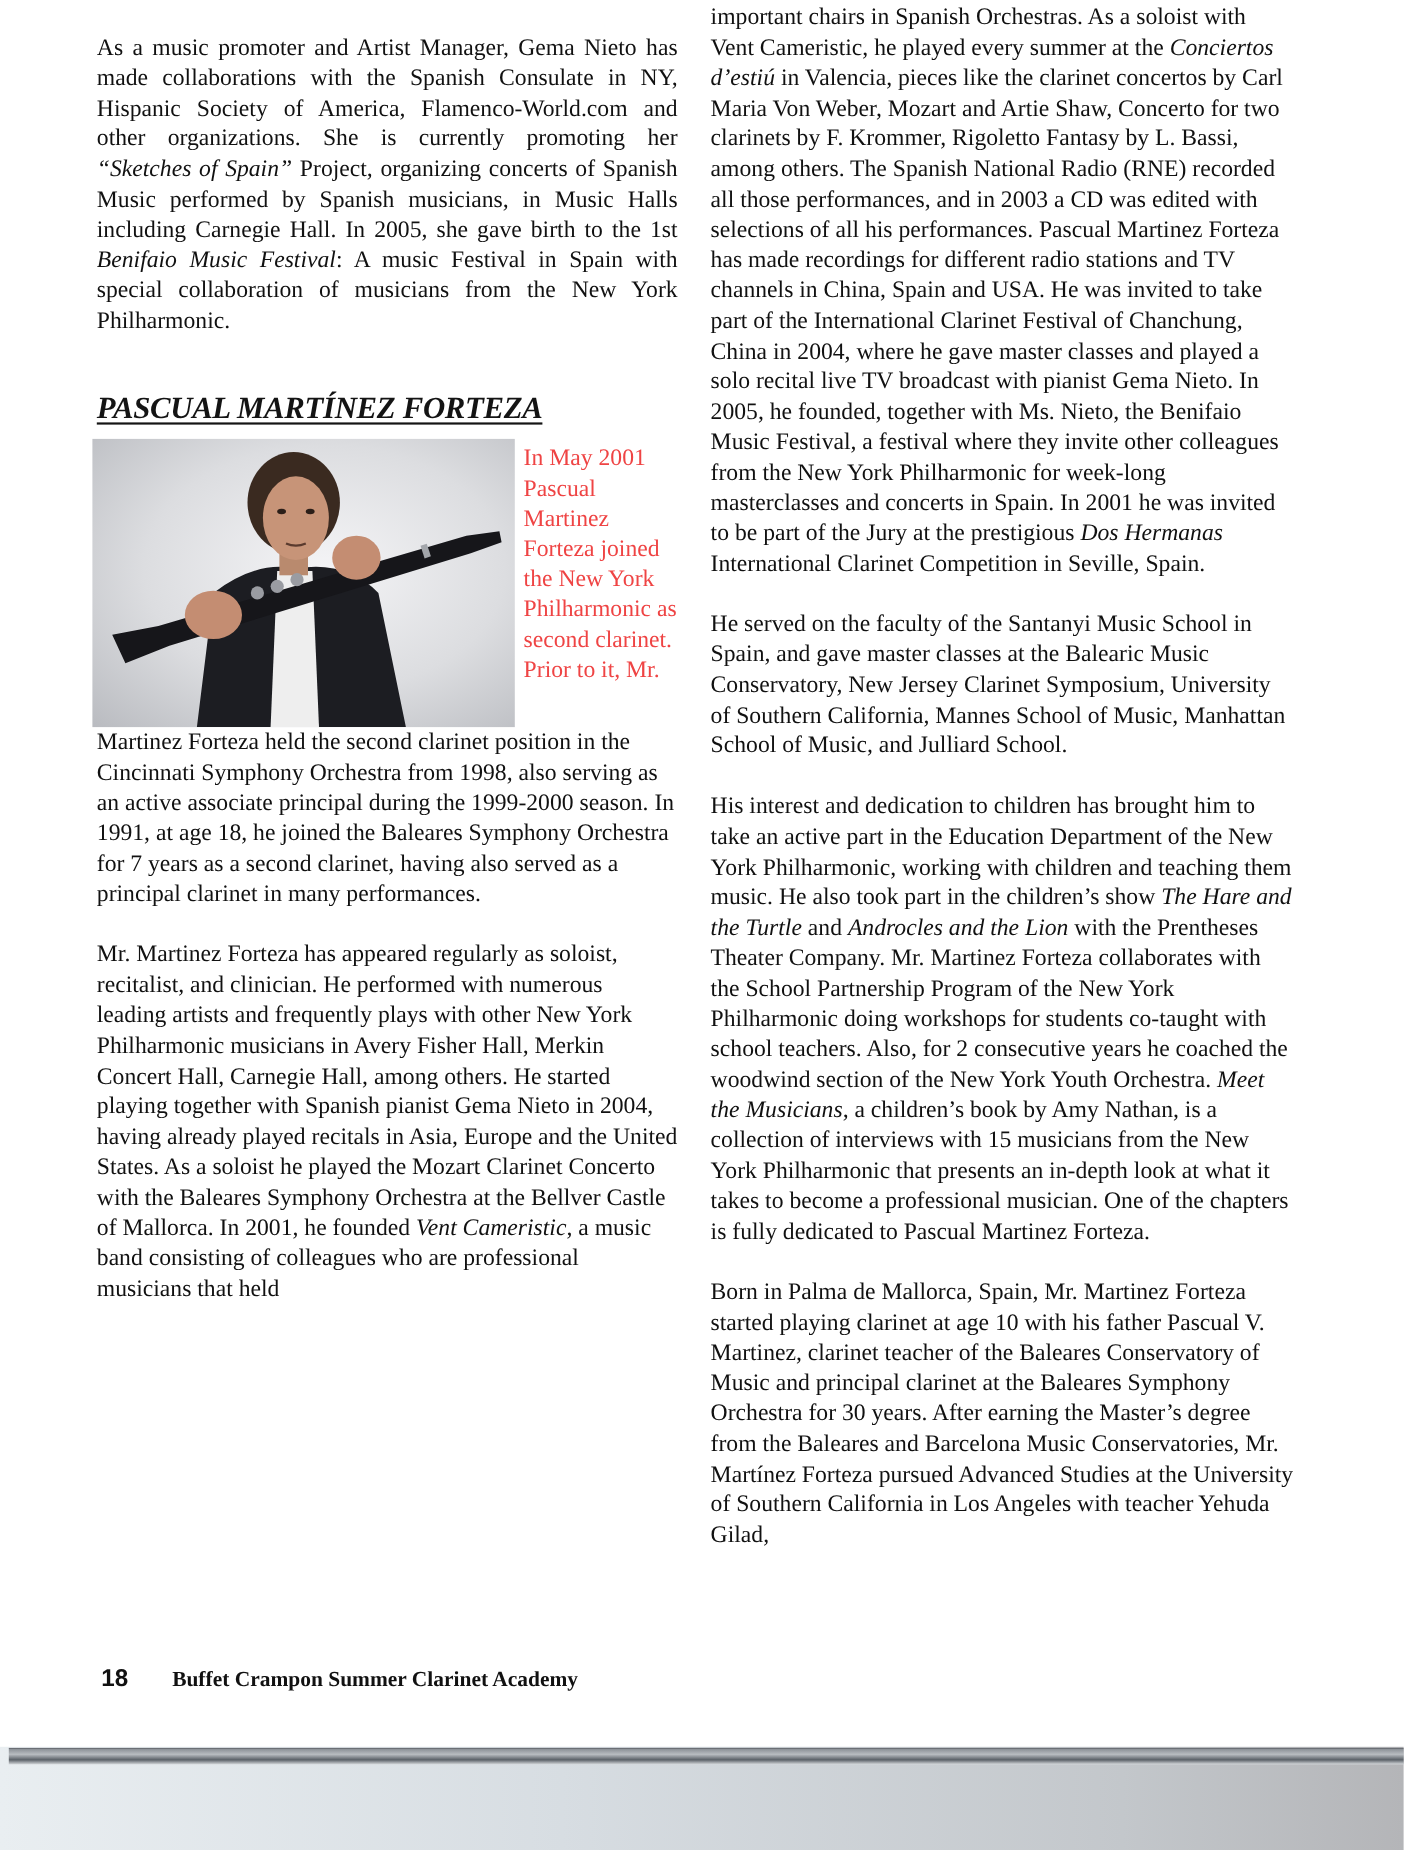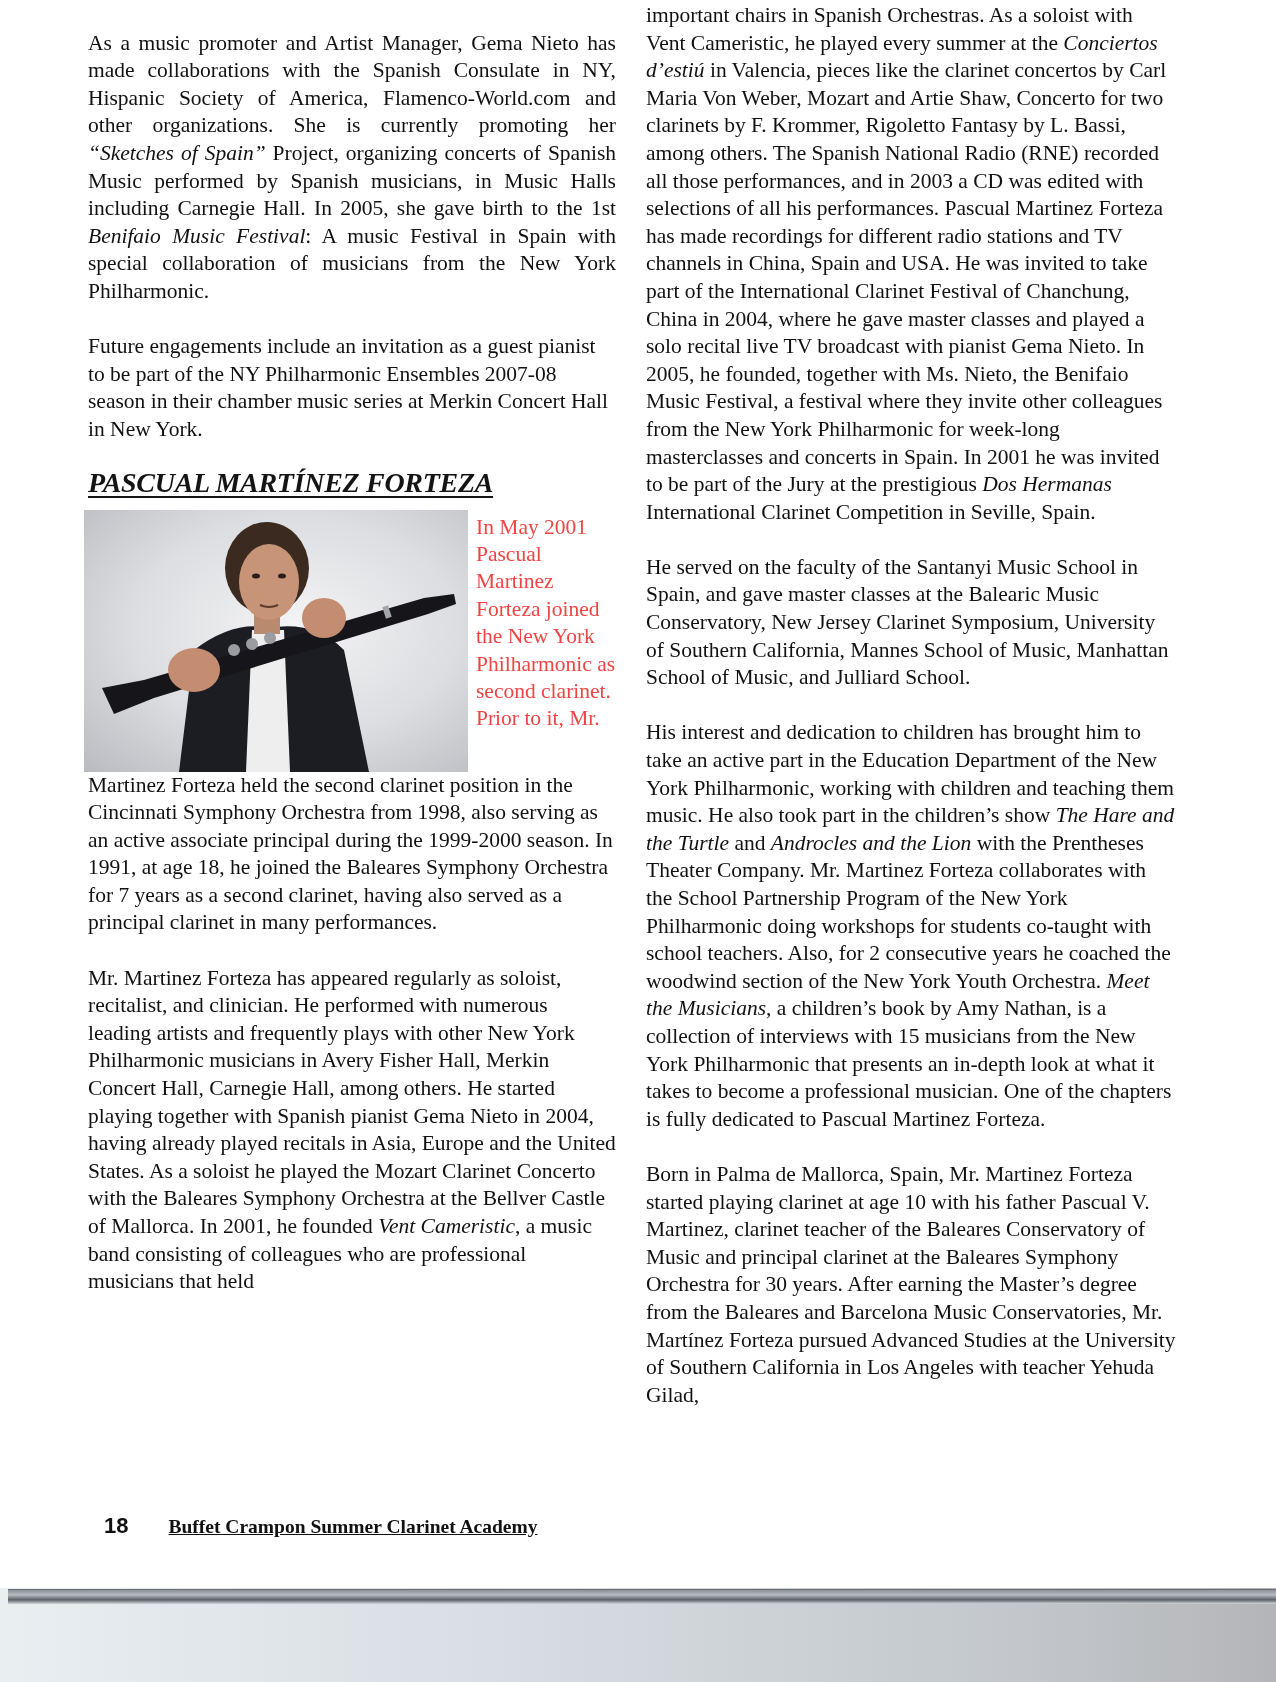--- a/index.html
+++ b/index.html
@@ -36,49 +36,48 @@
     background:radial-gradient(ellipse at 55% 45%, #f4f4f6 0%, #dcdde0 55%, #b9bbc0 100%);
     position:relative; overflow:hidden;
   }
   .photo svg { position:absolute; left:0; top:0; }
   .wrap-text {
     padding-left:8px; font-size:21.5px; line-height:27.4px;
     color:#ef4444; margin-top:4px;
   }
 
   .footer {
-    position:absolute; left:104px; top:1513px;
+    position:absolute; left:92px; top:1513px;
     display:flex; align-items:baseline; gap:40px;
   }
   .page-num {
     font-family:"Liberation Sans", "DejaVu Sans", sans-serif;
     font-weight:bold; font-size:22px;
   }
   .footer-title {
     font-family:"Liberation Serif", "DejaVu Serif", serif;
-    font-weight:bold; font-size:19.5px;text-decoration:underline;
+    font-weight:bold; font-size:19.5px;
   }
   .scan-edge {
     position:absolute; left:0; top:1588px; width:1276px; height:94px;
     background:linear-gradient(90deg, #e9eef1 0%, #d7dde2 40%, #c3c7cb 80%, #b4b5b8 100%);
   }
   .scan-bar {
     position:absolute; left:8px; top:1589px; width:1268px; height:14px;
     background:linear-gradient(180deg, #8b9096 0%, #b8bcc0 35%, #5b6168 70%, #d5d8db 100%);
     border-top:1px solid #6b6f75;
   }
 </style>
 </head>
 <body>
 
 <div class="col col-left">
   <div class="gap"></div>
   <p class="justify"><span>As a music promoter and Artist Manager, Gema Nieto has made collaborations with the Spanish Consulate in NY, Hispanic Society of America, Flamenco-World.com and other organizations. She is currently promoting her </span><i>“Sketches of Spain”</i><span> Project, organizing concerts of Spanish Music performed by Spanish musicians, in Music Halls including Carnegie Hall.  In 2005, she gave birth to the 1st </span><i>Benifaio Music Festival</i><span>: A music Festival in Spain with special collaboration of musicians from the New York Philharmonic.</span></p>
   <div class="gap"></div>
-  <p>Future engagements include an invitation as a guest pianist to be part of the NY Philharmonic Ensembles 2007-08 season in their chamber music series at Merkin Concert Hall in New York.</p>
 
   <div class="heading">PASCUAL MARTÍNEZ FORTEZA</div>
 
   <div class="figure-row">
     <div class="photo" title="Pascual Martínez Forteza holding a clarinet">
       <svg width="384" height="262" viewBox="0 0 384 262">
 
         <path d="M95 262 L110 140 Q150 110 185 118 Q230 110 260 140 L285 262 Z" fill="#1c1d22"></path>
 
         <path d="M168 120 L200 120 L206 262 L162 262 Z" fill="#eeeeee"></path>

